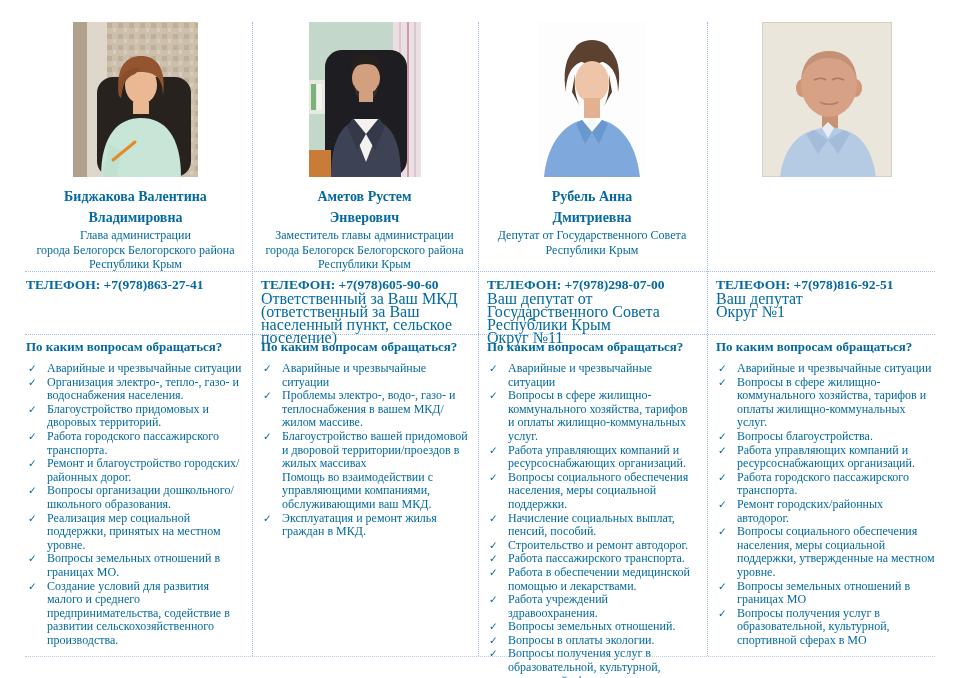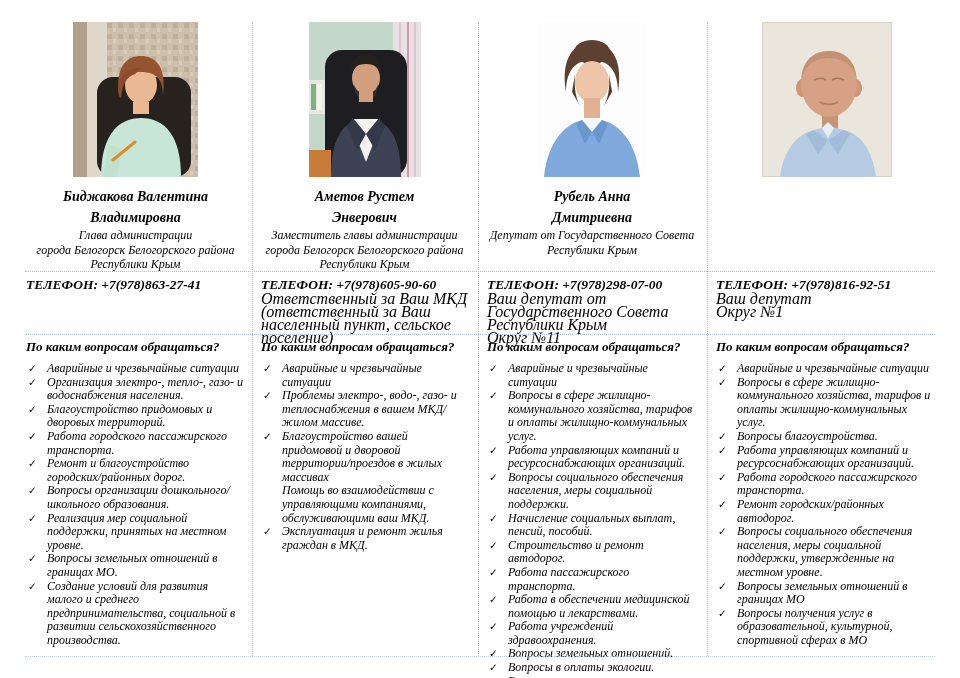--- a/index.html
+++ b/index.html
@@ -3,24 +3,23 @@
 <meta charset="utf-8">
 <style>
   :root { --border: #a4bedd; }
   * { box-sizing: border-box; margin: 0; padding: 0; }
   html,body { background:#e9e9e9; }
   .page {
     position: relative;
     width: 960px; height: 678px;
     background: #ffffff;
     font-family: "Liberation Serif", serif;
-    color: #000000;
+    color: #0369a1;
     overflow: hidden;
     margin: 0 auto;
-    font-style: italic;
   }
   .grid {
     position: absolute; left: 0; top: 0;
     width: 960px; height: 657px;
     display: grid;
     grid-template-columns: 252px 226px 229px 253px;
   }
   .col { display: flex; flex-direction: column; }
   .row1 { height: 271px; text-align: center; }
   .row2 { height: 63px; padding-top: 6px; }
@@ -152,21 +151,21 @@
               <span class="q-text">Реализация мер социальной поддержки, принятых на местном уровне.</span>
             </li>
 
             <li class="q-item">
               <span class="check">✓</span>
               <span class="q-text">Вопросы земельных отношений в границах МО.</span>
             </li>
 
             <li class="q-item">
               <span class="check">✓</span>
-              <span class="q-text">Создание условий для развития малого и среднего предпринимательства, социальной в развитии сельскохозяйственного производства.</span>
+              <span class="q-text">Создание условий для развития малого и среднего предпринимательства, содействие в развитии сельскохозяйственного производства.</span>
             </li>
           </ul>
       </div>
     </section>
 
     <section class="col">
       <div class="row1 cell-pad-2">
         <div class="photo ph2">
           <svg width="112" height="155" viewBox="0 0 112 155">
             <rect width="112" height="155" fill="#c3d7ca"></rect>

